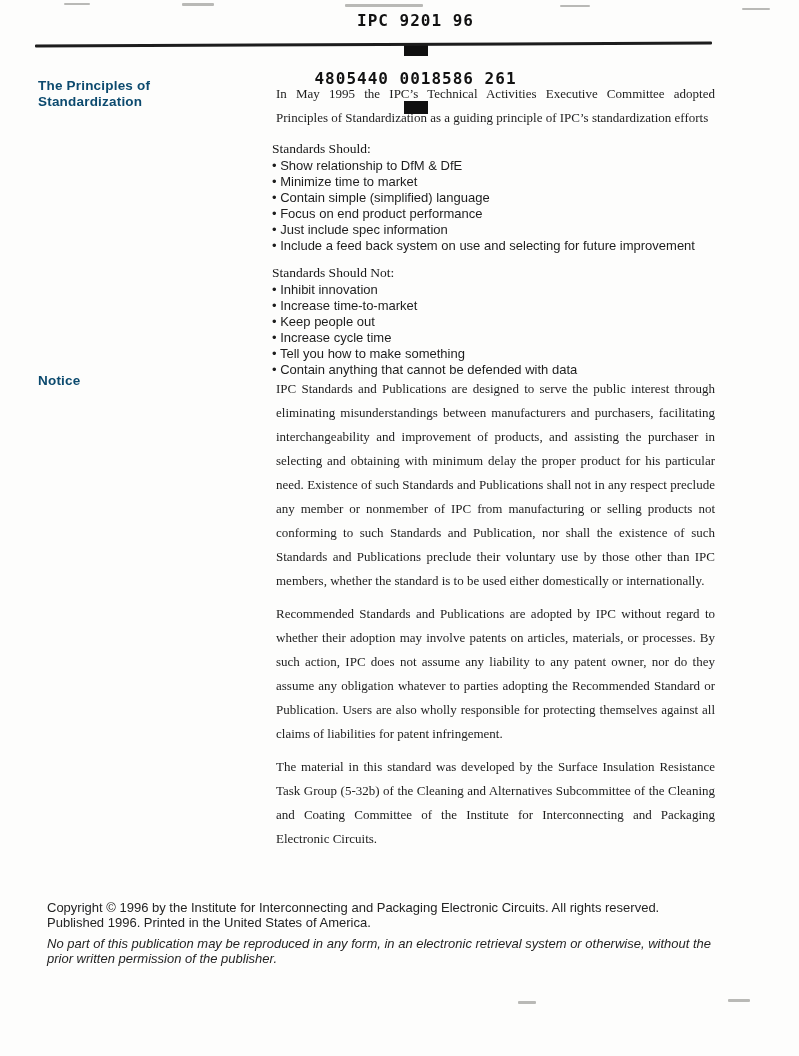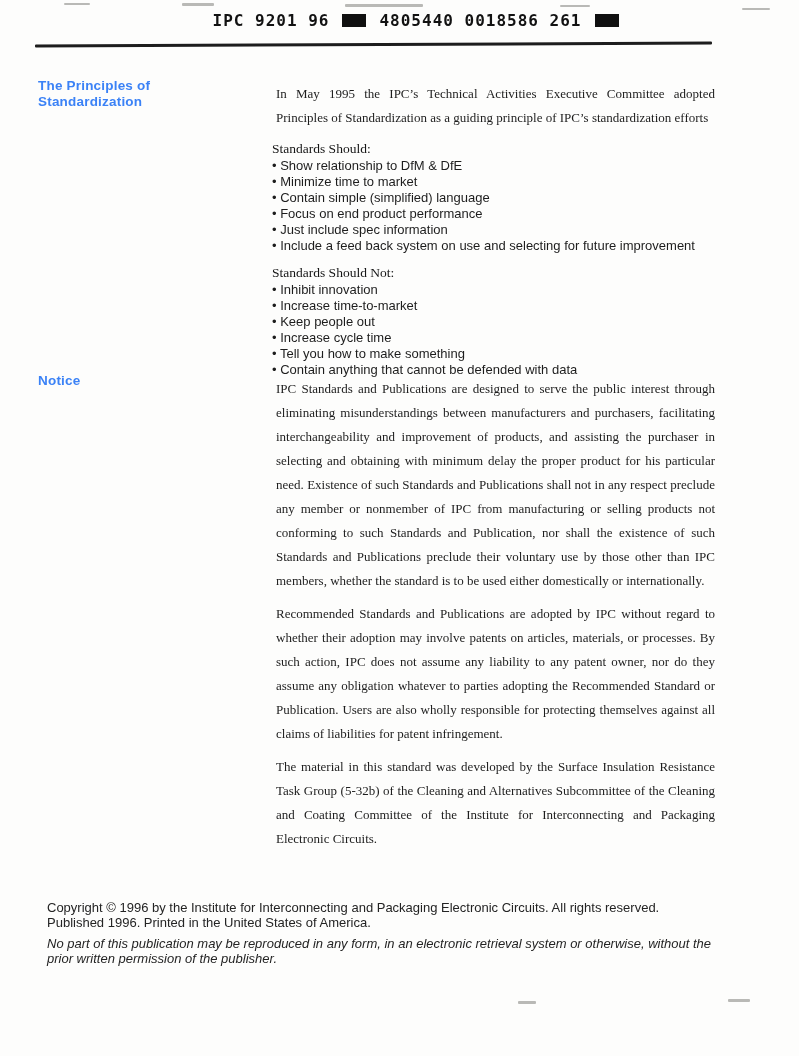--- a/index.html
+++ b/index.html
@@ -31,20 +31,21 @@
     align-items: center;
     gap: 13px;
     padding-left: 32px;
     box-sizing: border-box;
     font-family: "DejaVu Sans Mono", monospace;
     font-weight: bold;
     font-size: 16px;
     letter-spacing: 1px;
     color: #121212;
     white-space: pre;
+    flex-direction: column;
   }
   .sq {
     display: inline-block;
     width: 24px;
     height: 13px;
     background: #101010;
   }
   .rule {
     position: absolute;
     top: 43px;
@@ -68,21 +69,21 @@
   .col-body { width: 447px; flex: none; }
 
   .side-heading {
     margin: 0;
     max-width: 160px;
     font-family: "Liberation Sans", sans-serif;
     font-weight: bold;
     font-size: 13.5px;
     line-height: 16px;
     letter-spacing: 0.2px;
-    color: #3b82f6;
+    color: #0c4a6e;
   }
 
   .body-par {
     margin: 4px;
     font-family: "Liberation Serif", serif;
     font-size: 13px;
     line-height: 24px;
     text-align: justify;
     color: #1d1d1d;
   }

